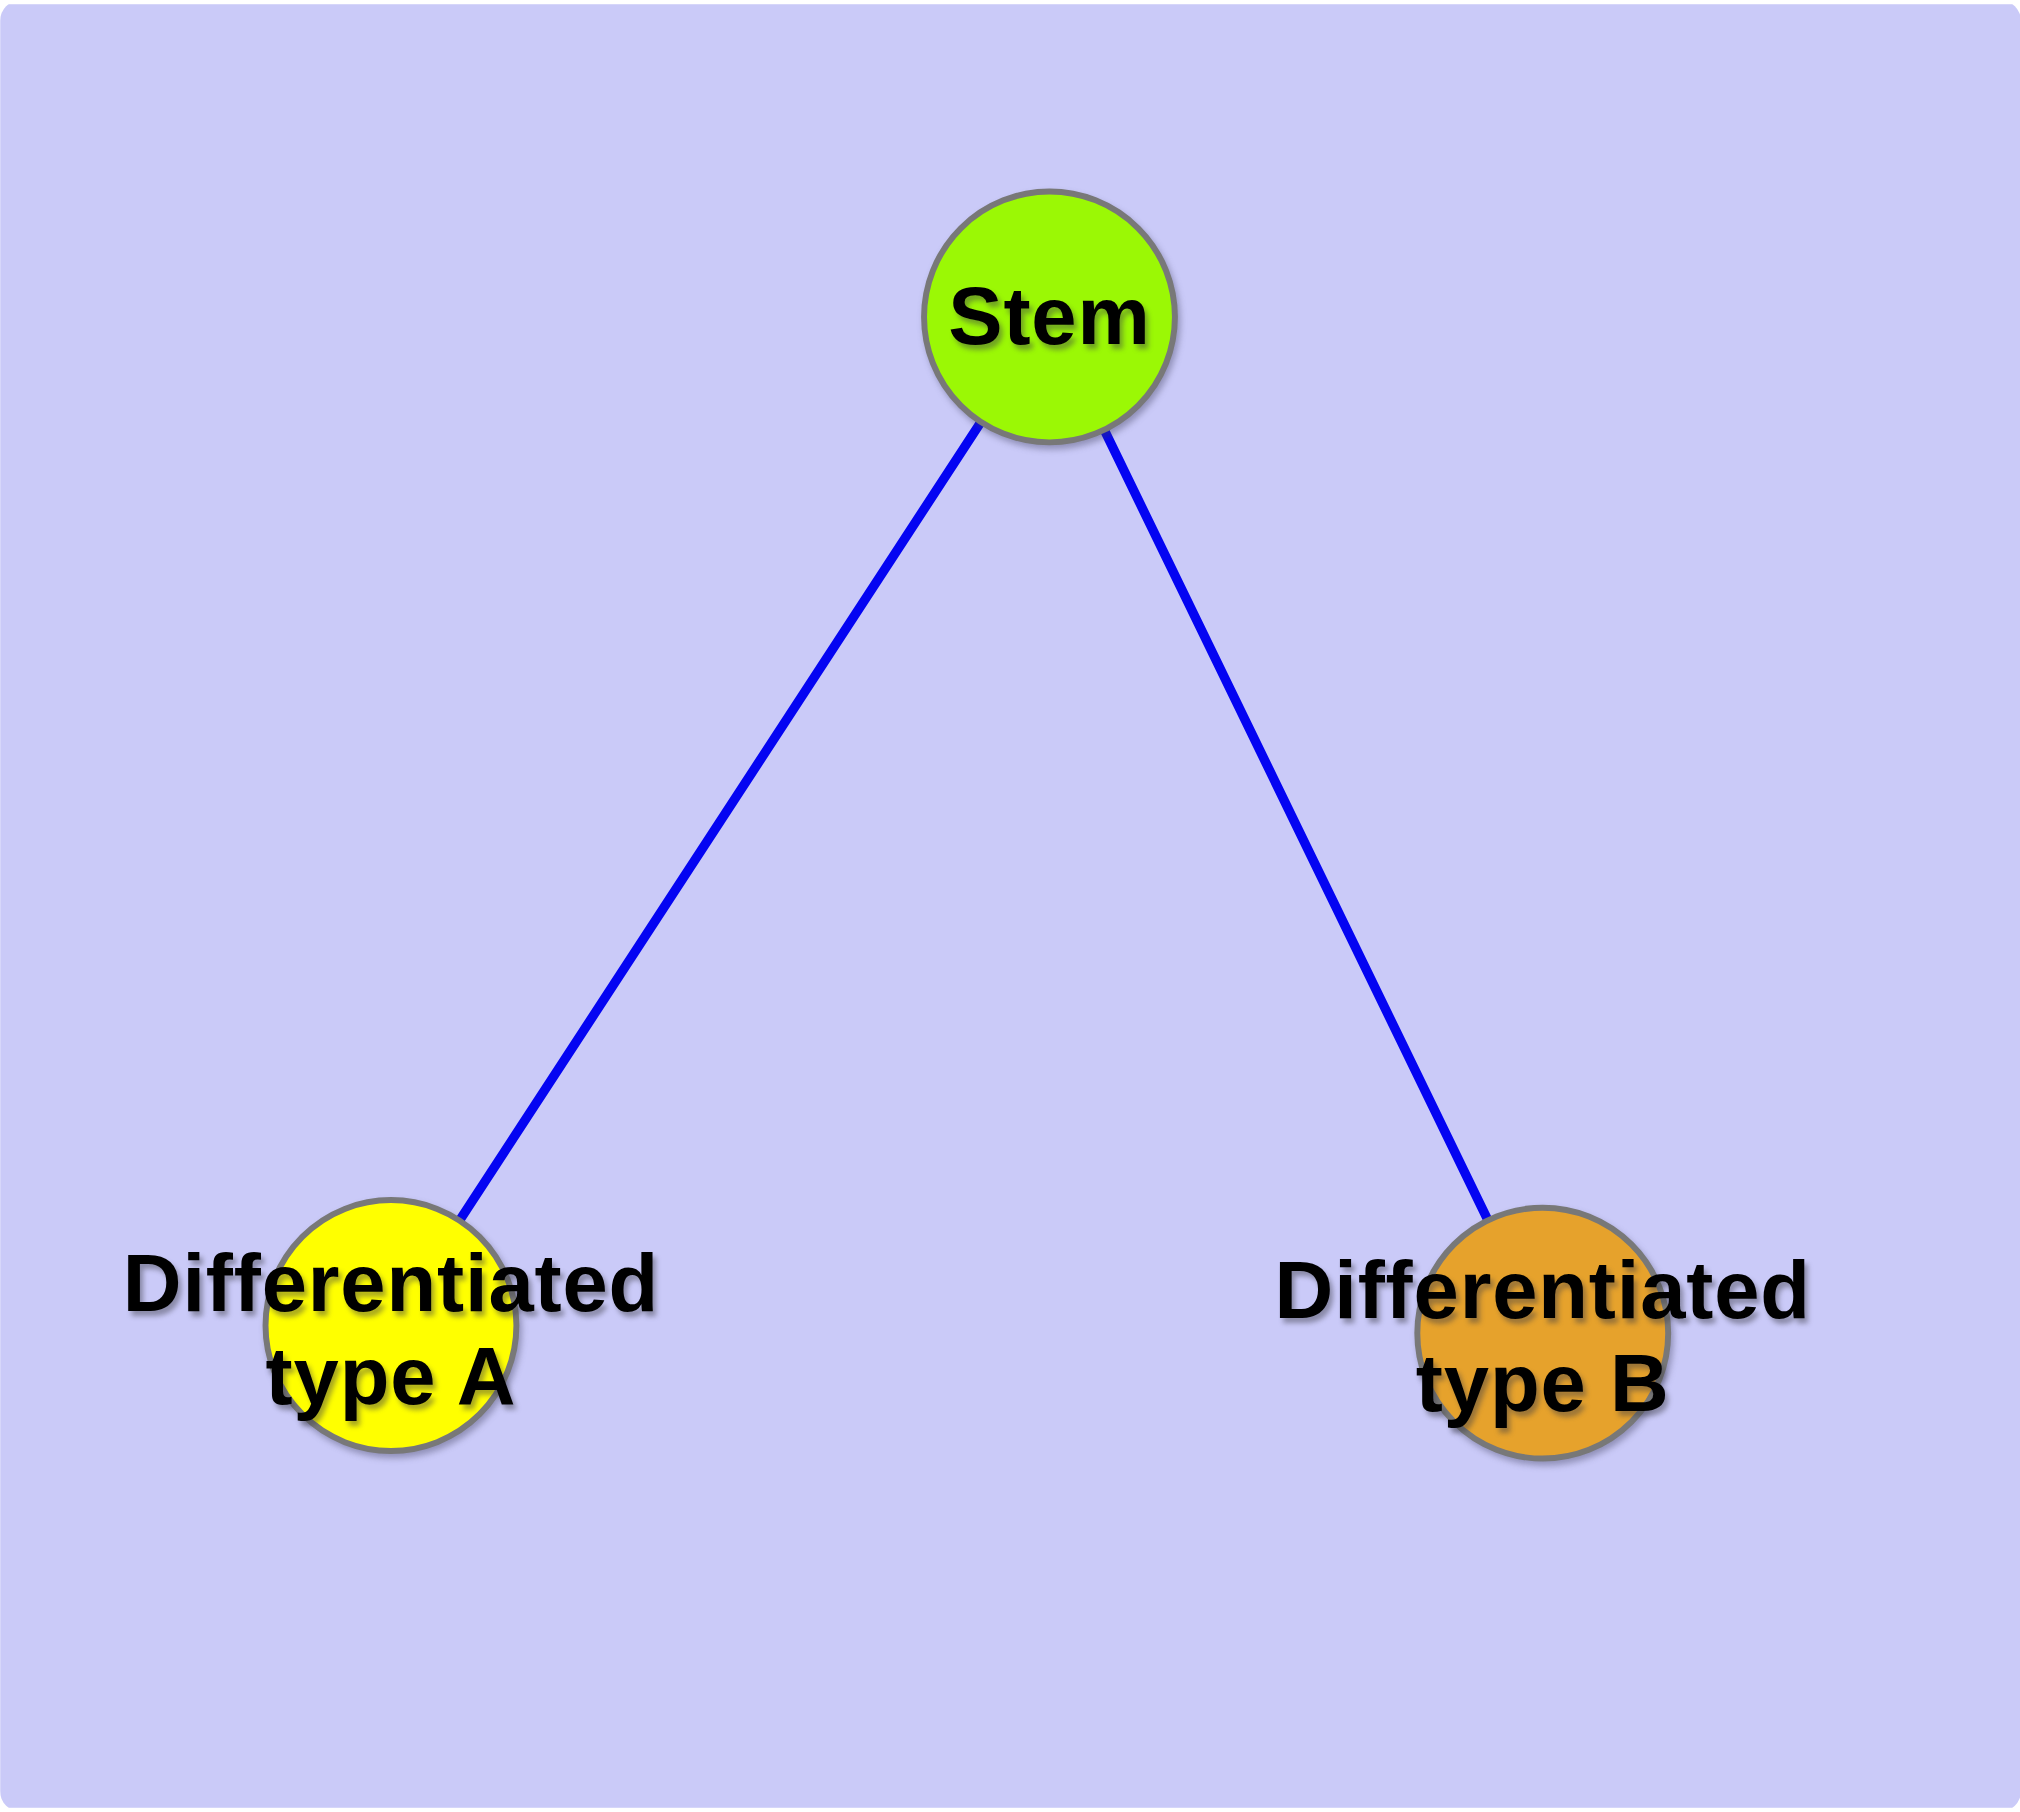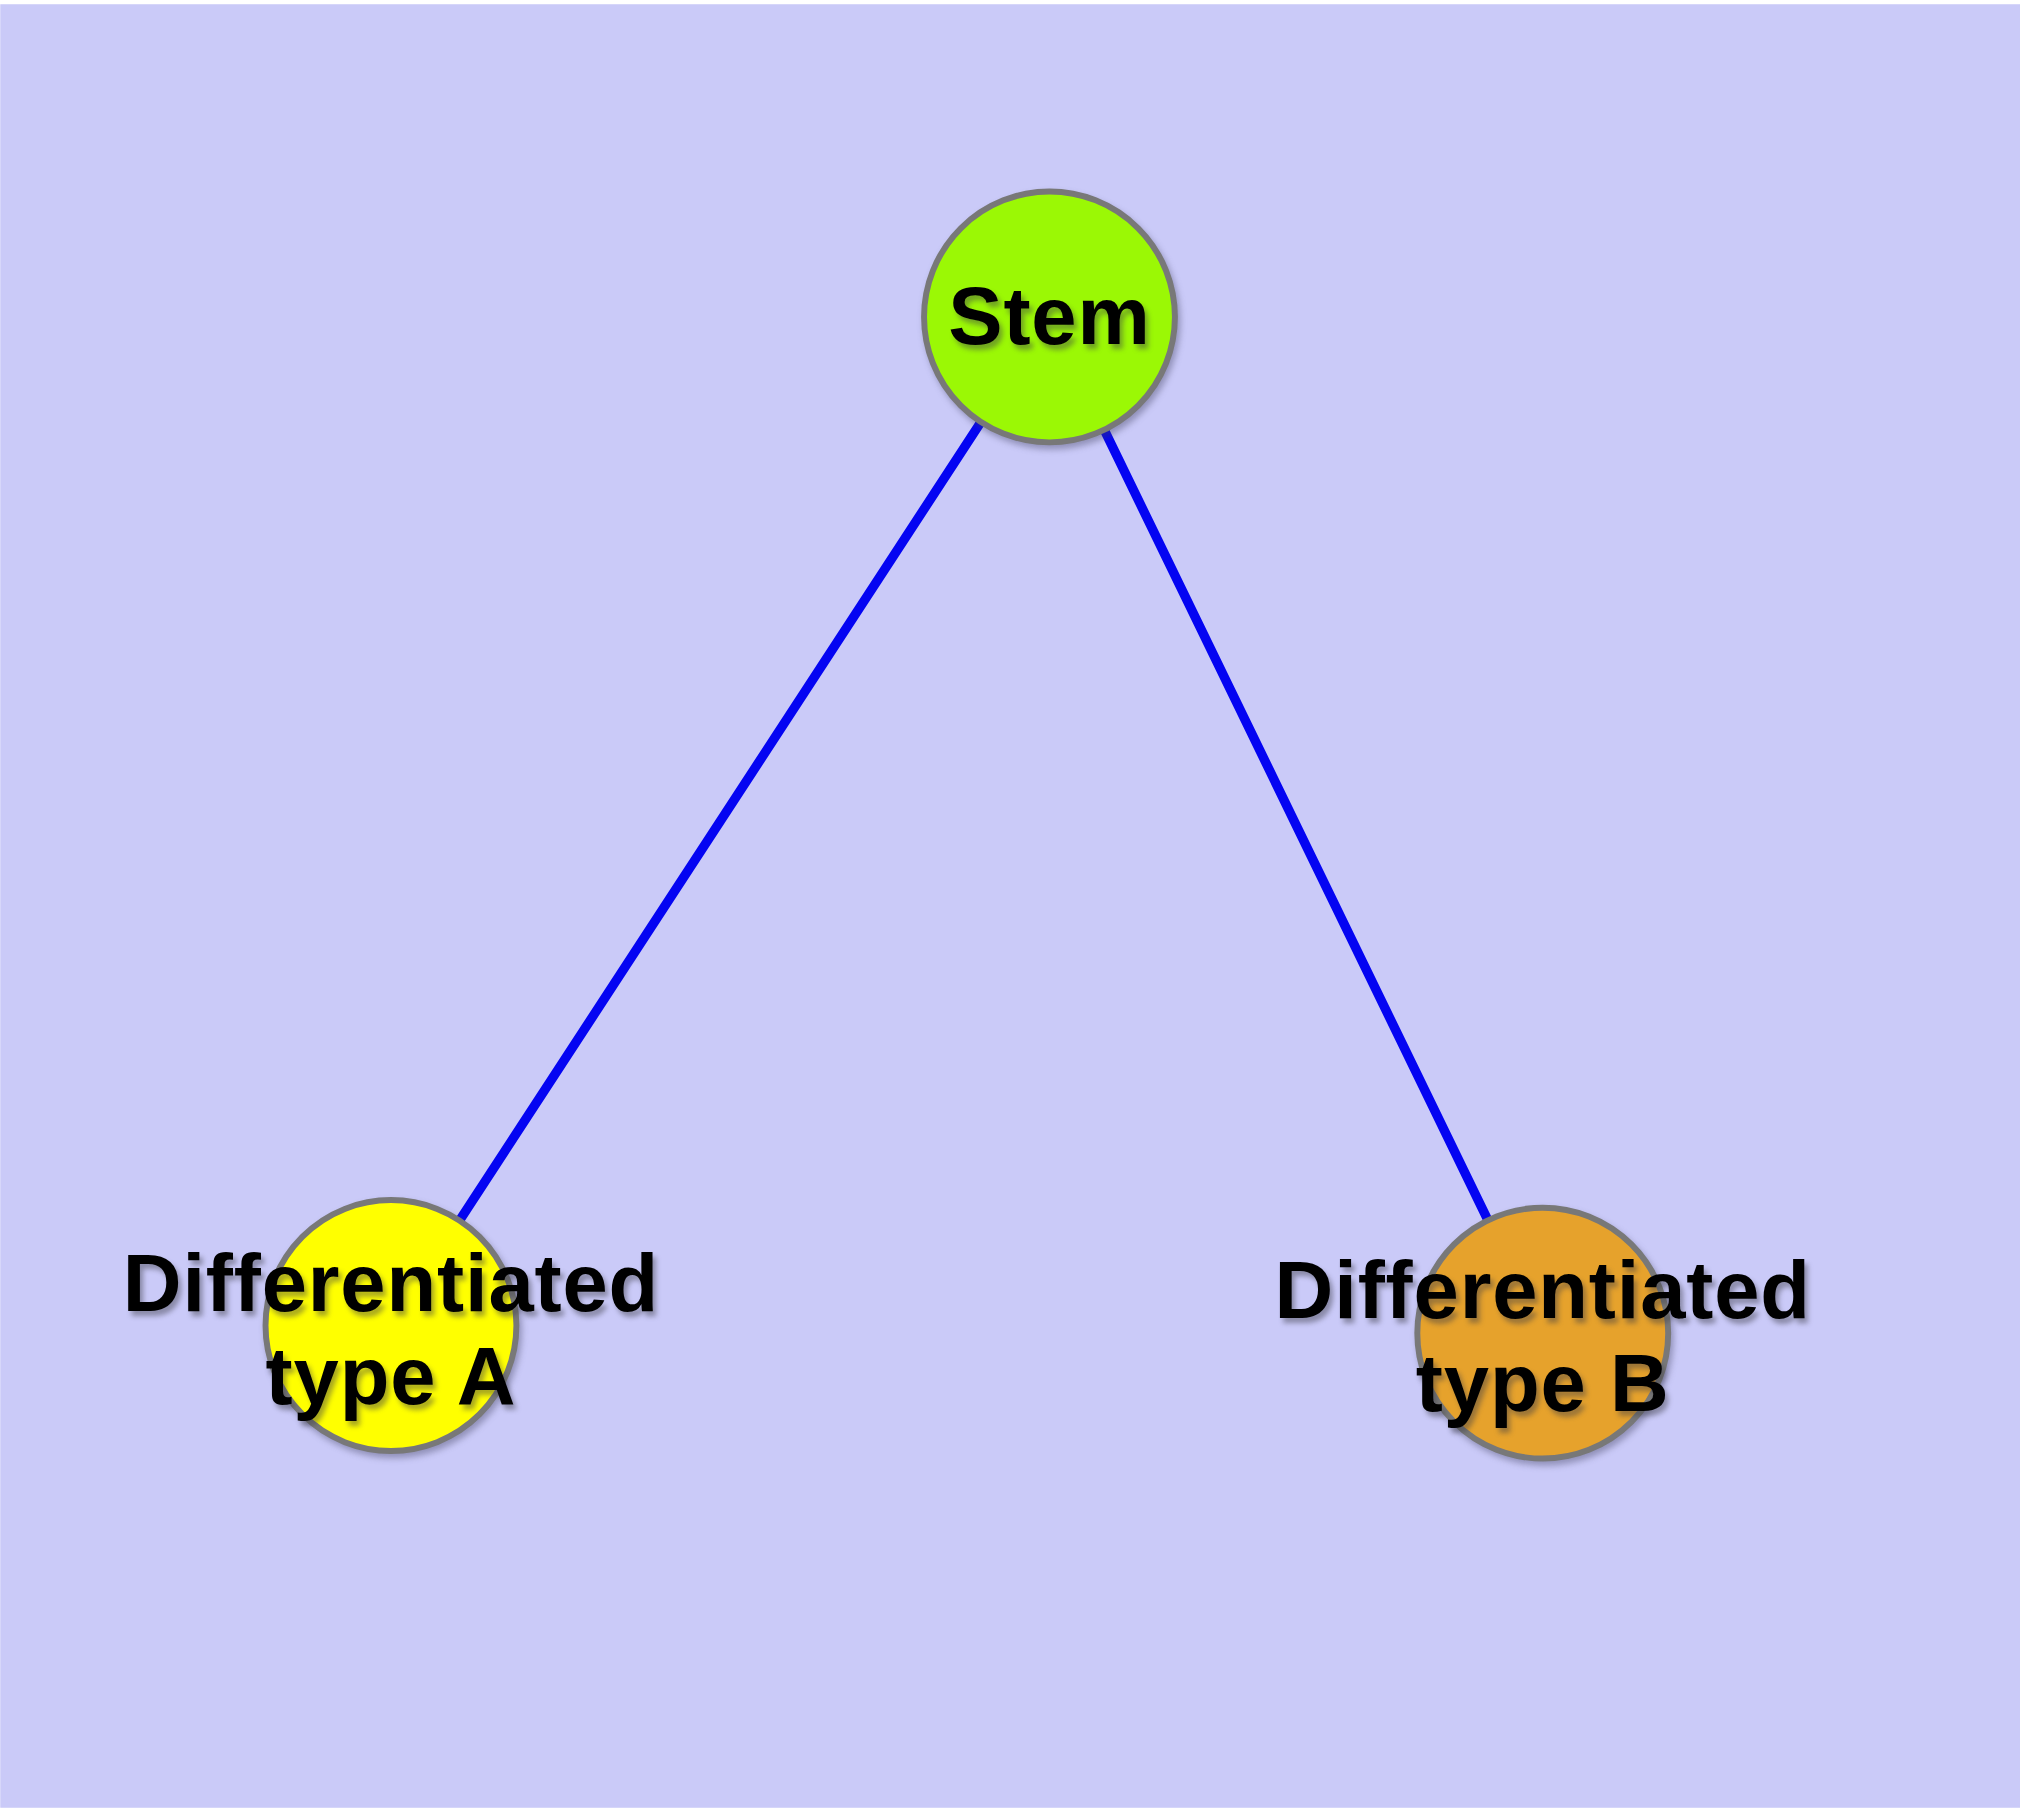--- a/index.html
+++ b/index.html
@@ -7,20 +7,21 @@
     padding: 0;
     background: #FFFFFF;
   }
   .stage {
     position: relative;
     width: 2021px;
     height: 1812px;
     background: #FFFFFF;
     overflow: hidden;
     font-family: "Liberation Sans", sans-serif;
+    border-radius: 21px;
   }
   svg.diagram {
     display: block;
     width: 2021px;
     height: 1812px;
   }
   .edge-line {
     stroke-width: 11;
     stroke-linecap: round;
     fill: none;

